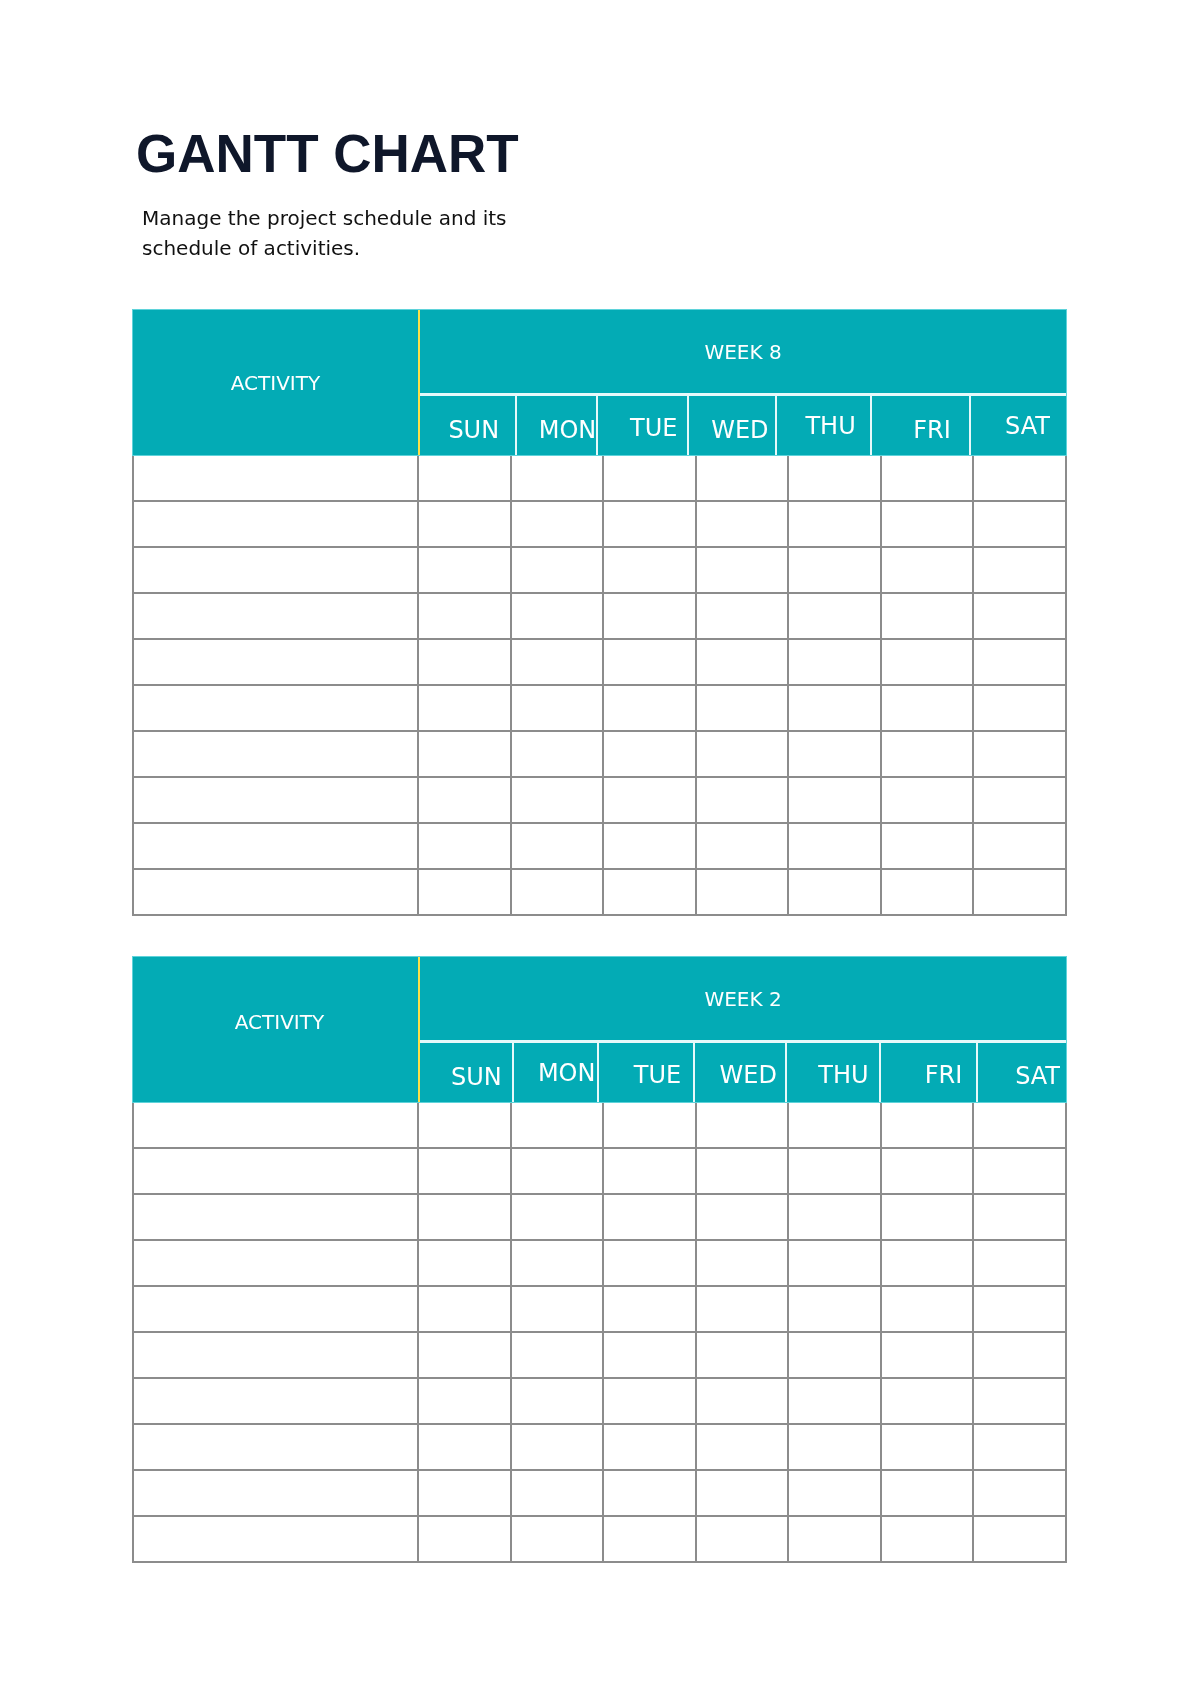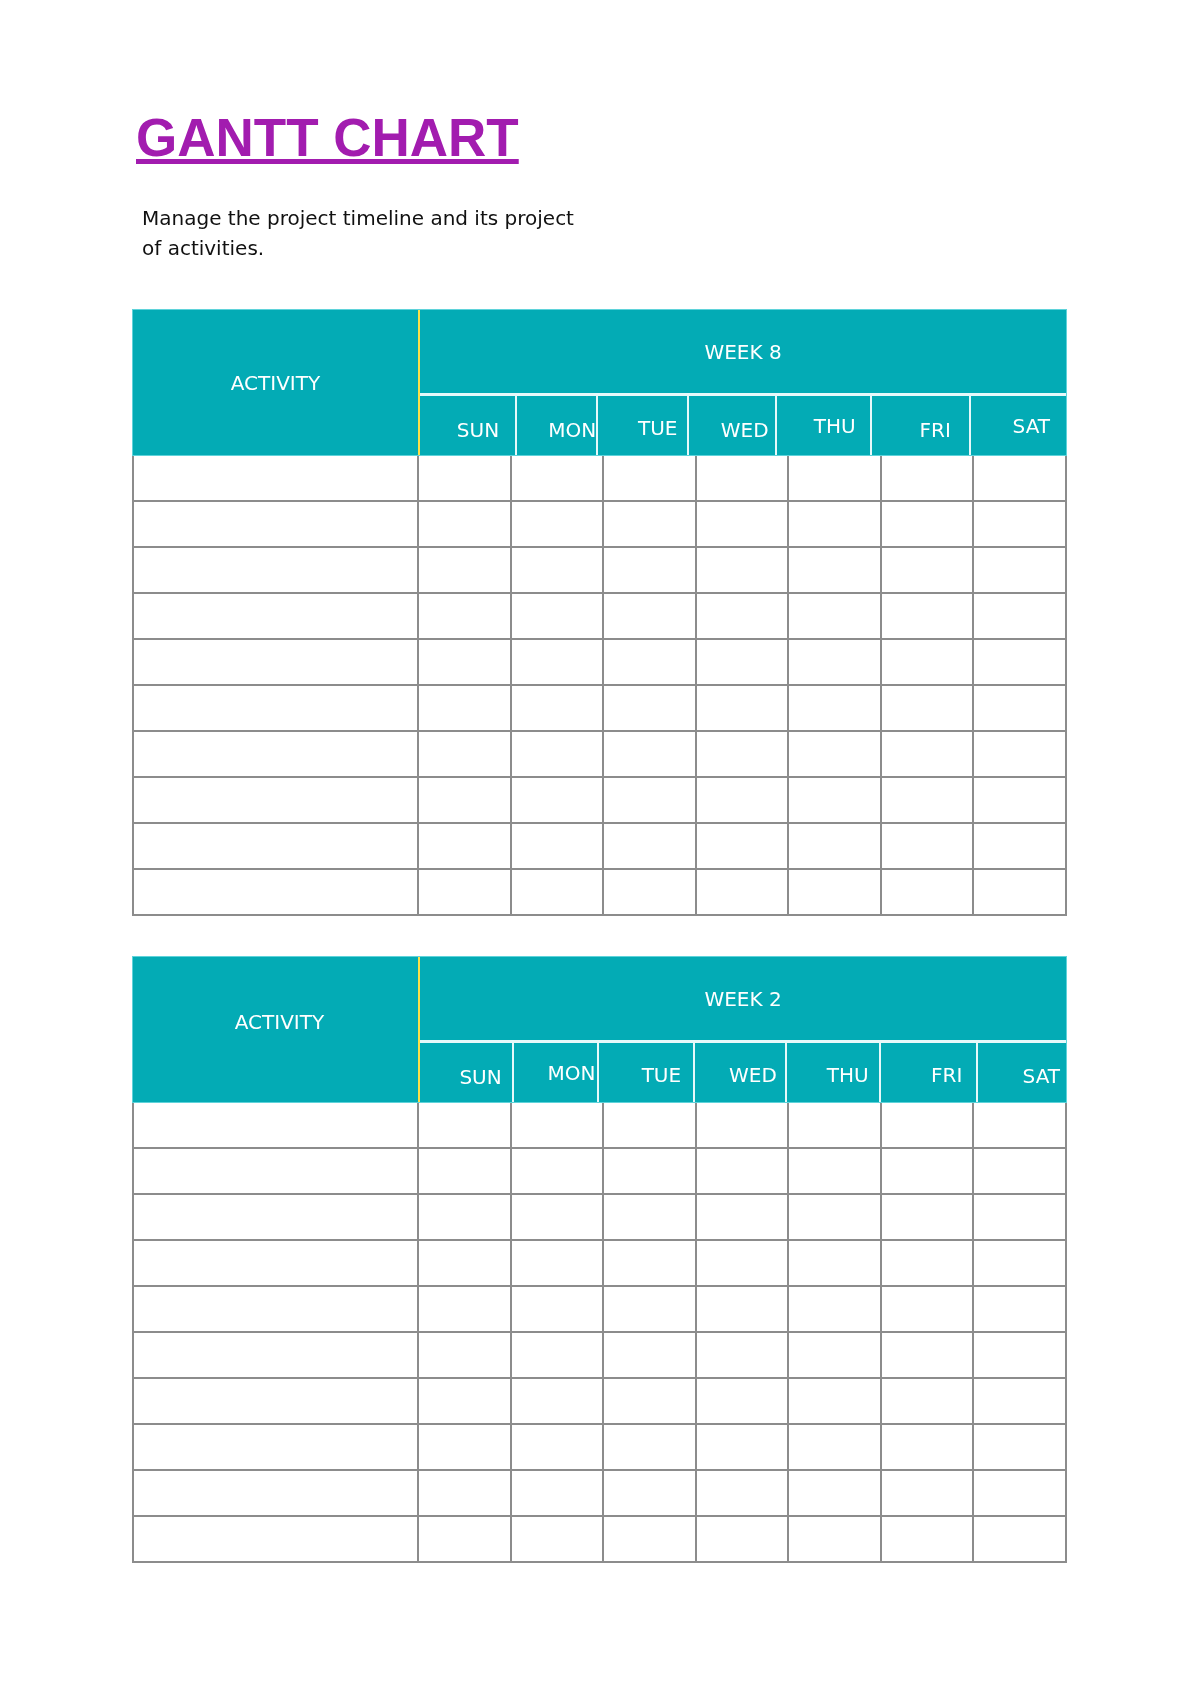--- a/index.html
+++ b/index.html
@@ -1,22 +1,21 @@
 <!DOCTYPE html>
 <html><head>
 <meta charset="utf-8">
 <style>
   html, body { margin: 0; padding: 0; background: #ffffff; }
   body { width: 1200px; height: 1700px; position: relative; overflow: hidden; font-family: "Liberation Sans", sans-serif; }
   .title {
-    position: absolute; left: 136px; top: 108px;
+    position: absolute; left: 136px; top: 124px;
     font-family: "Liberation Sans", sans-serif; font-weight: 700;
-    font-size: 53px; line-height: 60px; color: #a21caf; letter-spacing: 0px;
+    font-size: 53px; line-height: 60px; color: #0f172a; letter-spacing: 0px;
     margin: 0;
-    text-decoration: underline;
   }
   .subtitle {
     position: absolute; left: 142px; top: 203px; width: 440px;
     font-family: "DejaVu Sans", sans-serif; font-size: 20px; line-height: 30px;
     color: #111111; margin: 0;
   }
   .gantt {
     position: absolute; left: 132px; width: 935px;
   }
   .gantt.t1 { top: 309px; }
@@ -39,21 +38,21 @@
     display: flex; align-items: center; justify-content: center;
     color: #ffffff; font-family: "DejaVu Sans", sans-serif; font-size: 20px;
     border-bottom: 3px solid #e6f9fa; box-sizing: border-box;
   }
   .head .days {
     position: absolute; left: 287px; right: 0; top: 86px; bottom: 0;
     display: flex;
   }
   .head .day {
     flex: 1; display: flex; align-items: center; justify-content: flex-end;
-    color: #ffffff; font-family: "DejaVu Sans", sans-serif; font-size: 20px;
+    color: #ffffff; font-family: "DejaVu Sans", sans-serif; font-size: 24px;
     border-right: 2px solid #e6f9fa; box-sizing: border-box; padding-right: 12px;
     padding-top: 6px;
   }
   .head .day:last-child { border-right: none; }
   .t1 .head .day:nth-child(1) { padding-right: 16px; padding-top: 8px; }
   .t1 .head .day:nth-child(2) { padding-right: 0px; padding-top: 8px; }
   .t1 .head .day:nth-child(3) { padding-right: 10px; padding-top: 4px; }
   .t1 .head .day:nth-child(4) { padding-right: 6px; padding-top: 8px; }
   .t1 .head .day:nth-child(5) { padding-right: 14px; padding-top: 0px; }
   .t1 .head .day:nth-child(6) { padding-right: 18px; padding-top: 8px; }
@@ -73,21 +72,21 @@
   .row { display: flex; height: 46px; border-bottom: 2px solid #8c8c8c; box-sizing: border-box; }
   .row:last-child { border-bottom: none; height: 44px; }
   .cell { box-sizing: border-box; border-right: 2px solid #8c8c8c; flex: 1; }
   .cell.act { flex: 0 0 285px; }
   .cell:last-child { border-right: none; }
 </style>
 </head>
 <body>
 
 <h1 class="title">GANTT CHART</h1>
-<p class="subtitle">Manage the project timeline and its project of activities.</p>
+<p class="subtitle">Manage the project schedule and its schedule of activities.</p>
 
 <div class="gantt t1">
   <div class="head">
     <div class="activity">ACTIVITY</div>
     <div class="week">WEEK 8</div>
     <div class="days">
       <div class="day">SUN</div>
       <div class="day">MON</div>
       <div class="day">TUE</div>
       <div class="day">WED</div>

